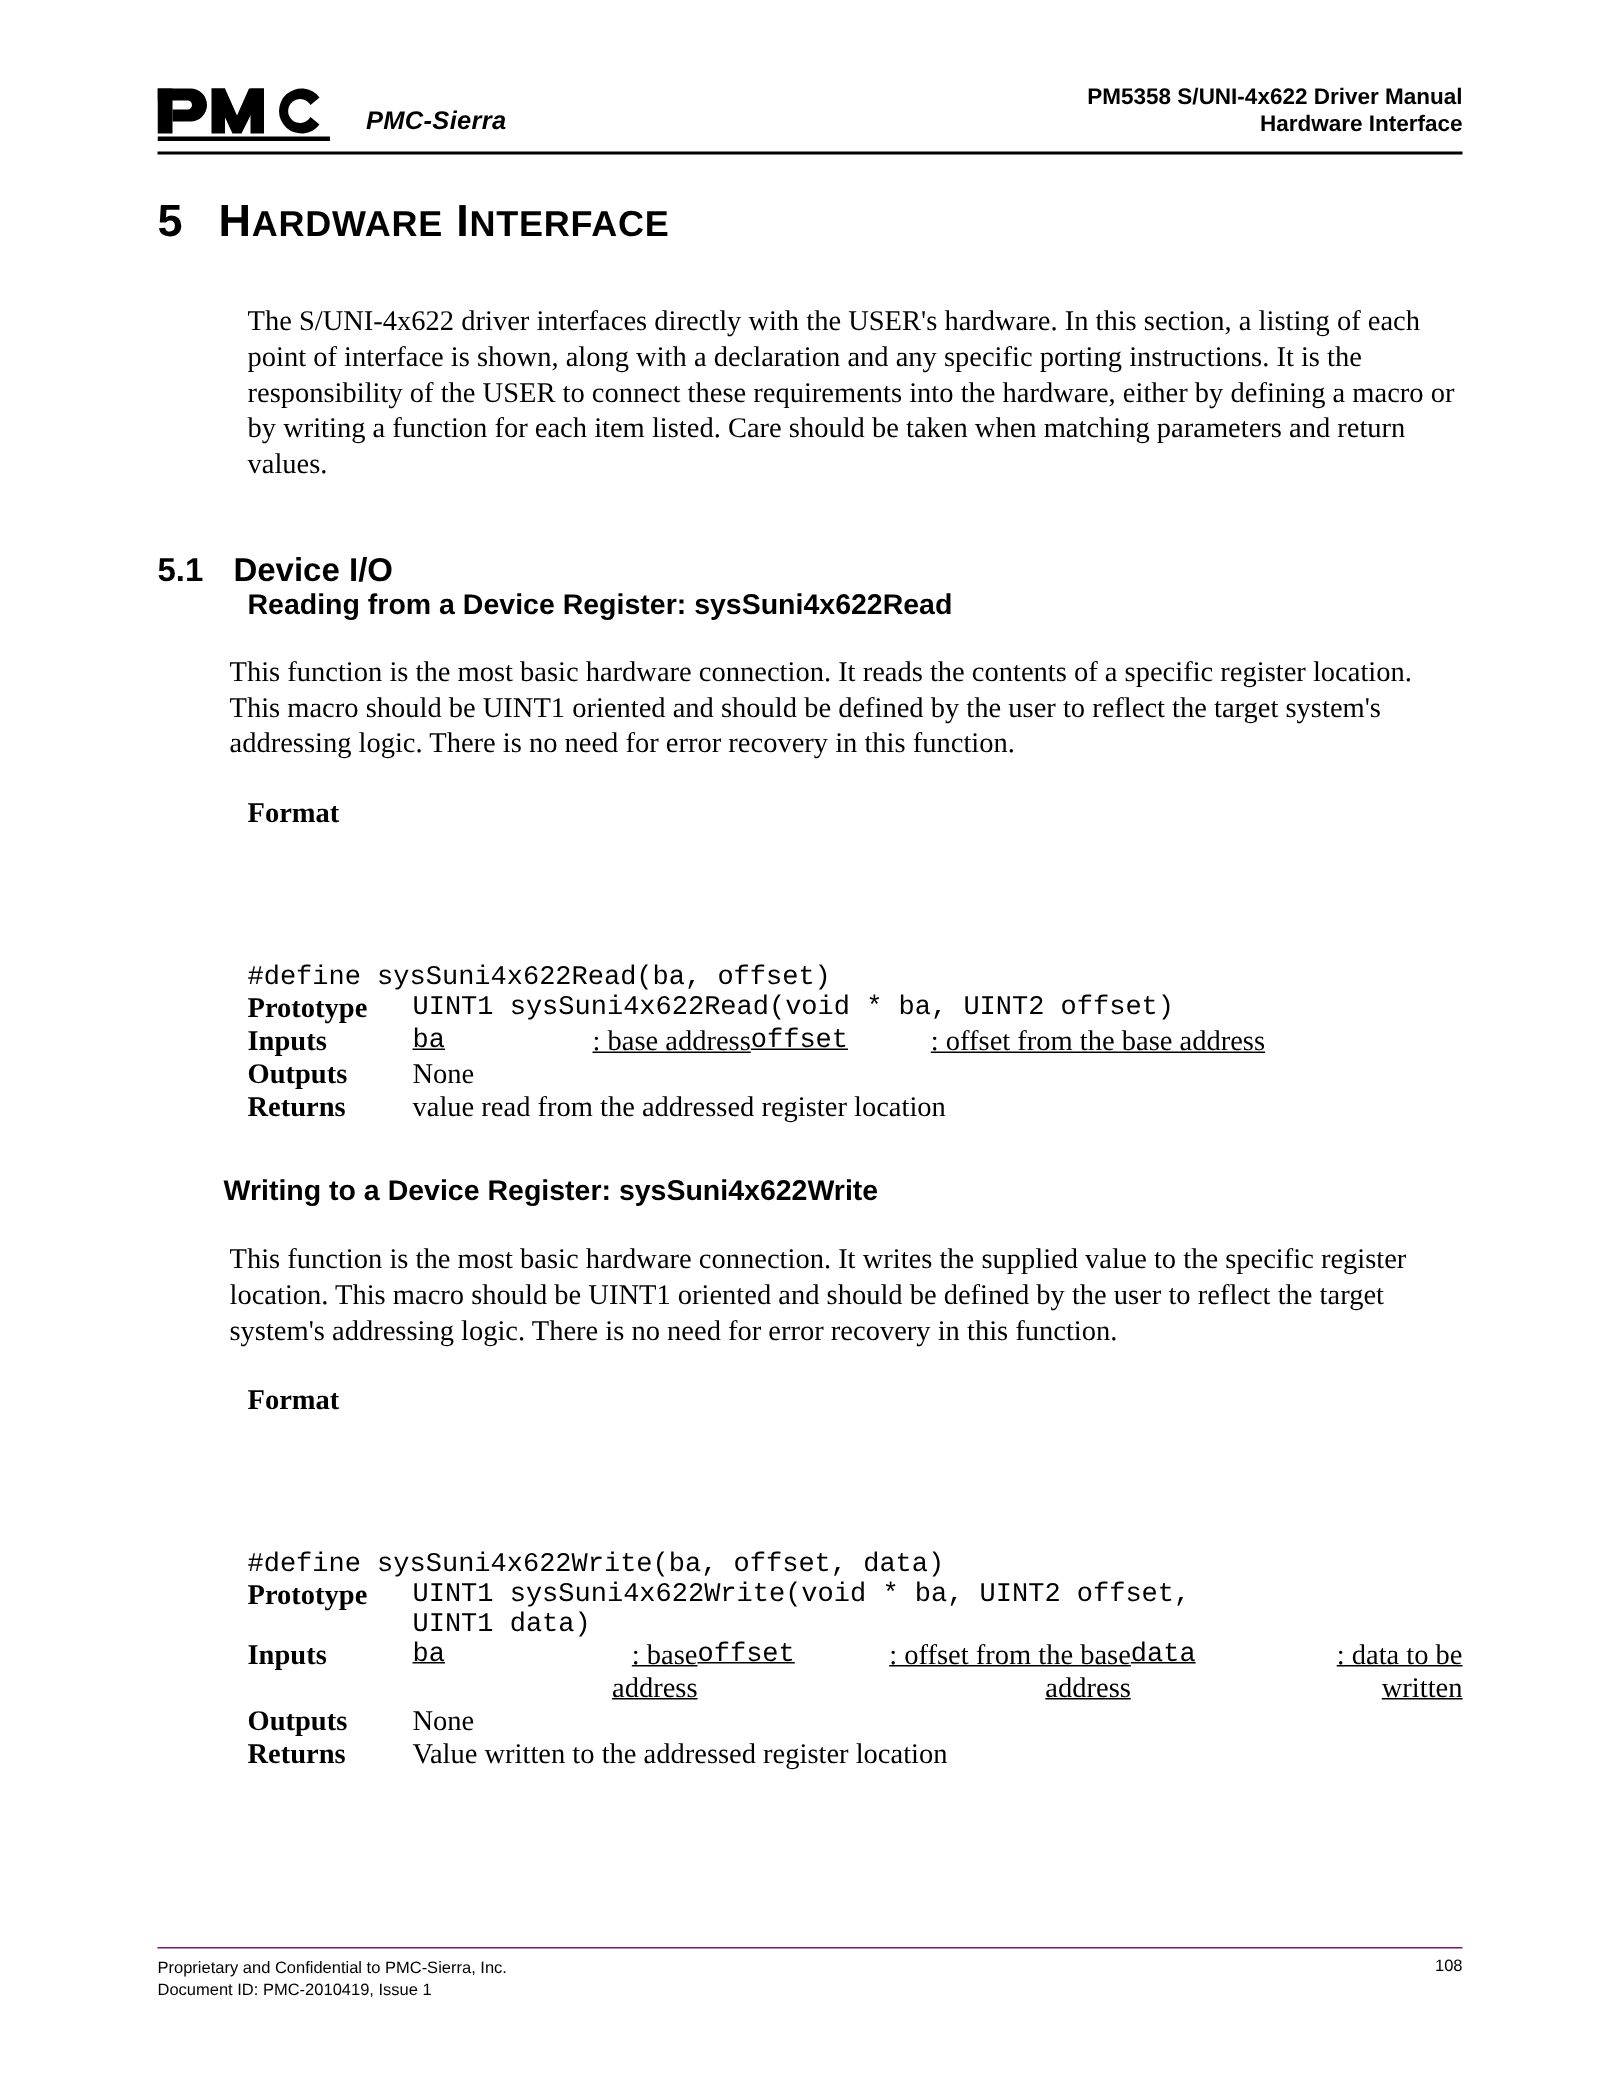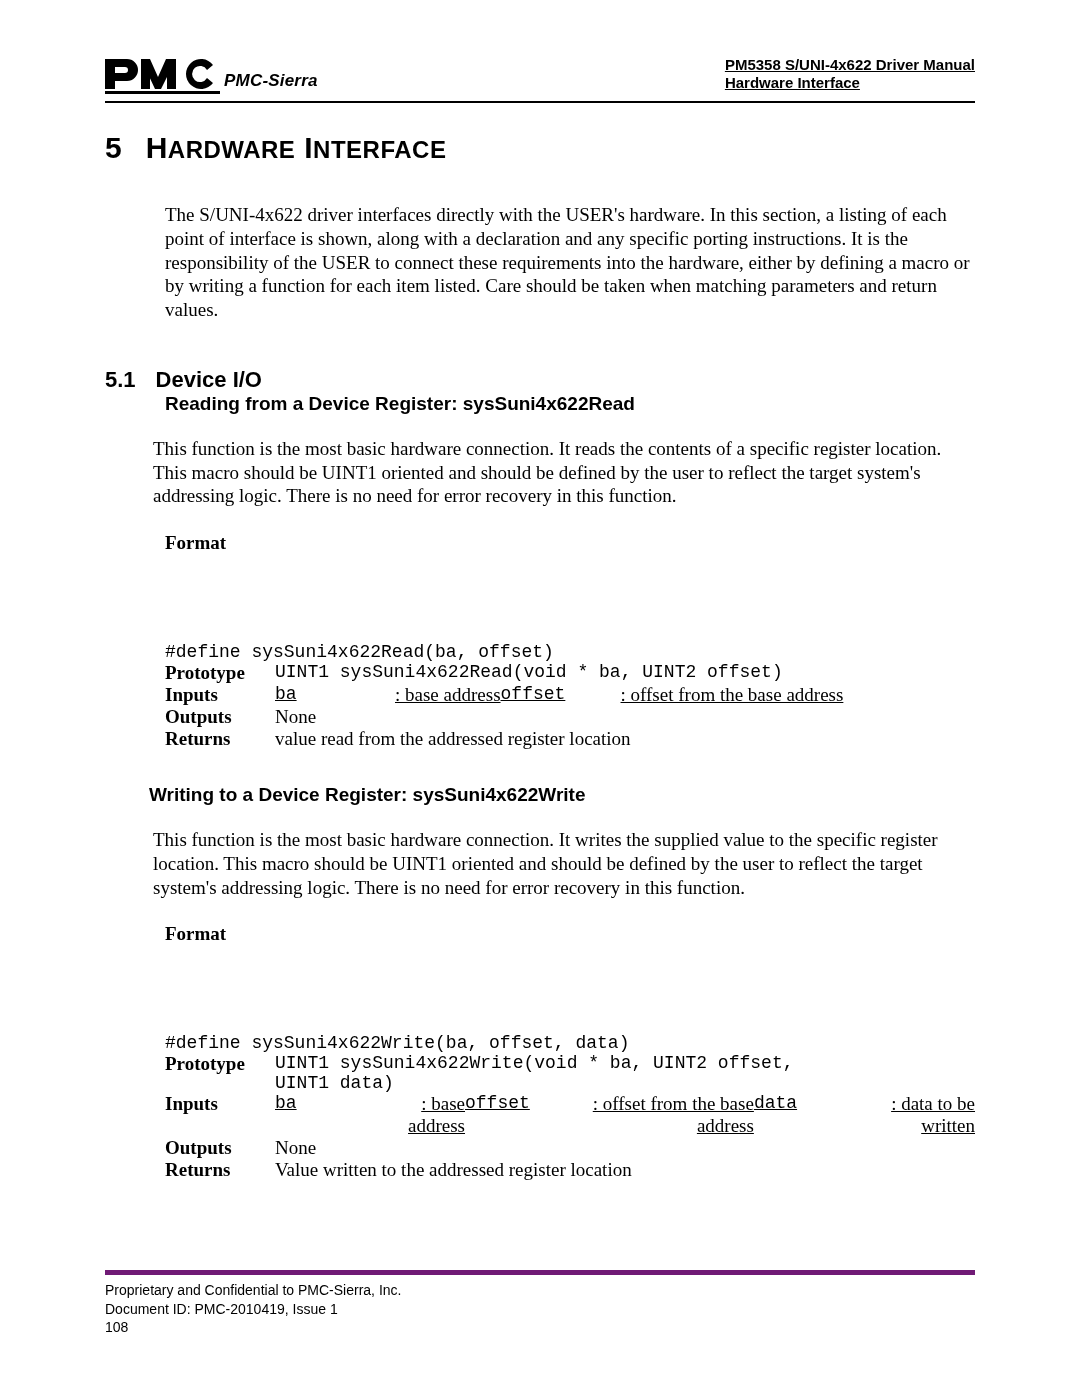--- a/index.html
+++ b/index.html
@@ -1,43 +1,43 @@
 <!DOCTYPE html>
 <html><head>
 <meta charset="utf-8">
 <style>
   * { box-sizing: border-box; margin: 0; padding: 0; }
   html, body { width: 1080px; height: 1397px; background: #fff; font-family: "Times New Roman", Times, serif; color: #000; }
   .page { position: relative; width: 1080px; height: 1397px; padding: 55px 105px 60px 105px; }
   .header-row { display: flex; justify-content: space-between; align-items: flex-end; padding-bottom: 6px; border-bottom: 2.5px solid #000; }
-  .logo-block { display: flex; align-items: flex-end; gap: 4px; }
+  .logo-block { display: flex; align-items: flex-end; gap: 24px; }
   .logo-svg { width: 115px; height: 40px; }
   .pmc-sierra { font-family: Arial, Helvetica, sans-serif; font-weight: bold; font-style: italic; font-size: 17px; letter-spacing: 0.2px; padding-bottom: 4px; }
-  .header-right { text-align: left; font-family: Arial, Helvetica, sans-serif; font-weight: bold; font-size: 15px; line-height: 1.25; padding-bottom: 2px; text-decoration: underline; }
+  .header-right { text-align: right; font-family: Arial, Helvetica, sans-serif; font-weight: bold; font-size: 15px; line-height: 1.25; padding-bottom: 2px; }
   .chapter { display: flex; gap: 24px; margin-top: 28px; }
   .chapter-num { font-family: Arial, Helvetica, sans-serif; font-weight: bold; font-size: 30px; }
   .chapter-title { font-family: Arial, Helvetica, sans-serif; font-weight: bold; font-size: 30px; letter-spacing: 0.5px; }
   .smallcaps-large { font-size: 30px; }
   .smallcaps-small { font-size: 24px; }
   .body-indent { margin-left: 60px; }
   .intro { margin-top: 38px; font-size: 19px; line-height: 1.25; }
   .section { display: flex; gap: 20px; margin-top: 45px; font-family: Arial, Helvetica, sans-serif; font-weight: bold; font-size: 22px; }
   .subhead { font-family: Arial, Helvetica, sans-serif; font-weight: bold; font-size: 19px; }
   .para { margin-top: 22px; font-size: 19px; line-height: 1.25; margin-left: 48px; }
   .defs { margin-top: 24px; font-size: 19px; }
   .def-row { display: flex; margin-top: 0; }
   .def-row:first-child { margin-top: 0; flex-direction: column; }
   .def-label { width: 110px; flex: 0 0 110px; font-weight: bold; }
   .def-val { flex: 1; }
   .mono { font-family: "Courier New", Courier, monospace; font-size: 18px; white-space: pre; }
   .inputs-grid { display: flex; flex-direction: row; text-decoration: underline; }
   .inputs-line { display: flex; }
   .in-name { width: 120px; flex: 0 0 120px; font-family: "Courier New", Courier, monospace; font-size: 18px; }
   .in-desc { font-size: 19px; text-align: right; }
-  .footer { position: absolute; left: 105px; right: 105px; bottom: 62px; border-top: 5px solid #701a75; padding-top: 6px; display: flex; justify-content: space-between; font-family: Arial, Helvetica, sans-serif; font-size: 14px; flex-direction: column; }
+  .footer { position: absolute; left: 105px; right: 105px; bottom: 62px; border-top: 1px solid #701a75; padding-top: 6px; display: flex; justify-content: space-between; font-family: Arial, Helvetica, sans-serif; font-size: 11px; }
   .footer-left { line-height: 1.35; }
 </style>
 </head>
 <body>
 
 <div class="page">
 
   <div class="header-row">
     <div class="logo-block">
       <svg class="logo-svg" viewBox="0 0 115 40">

